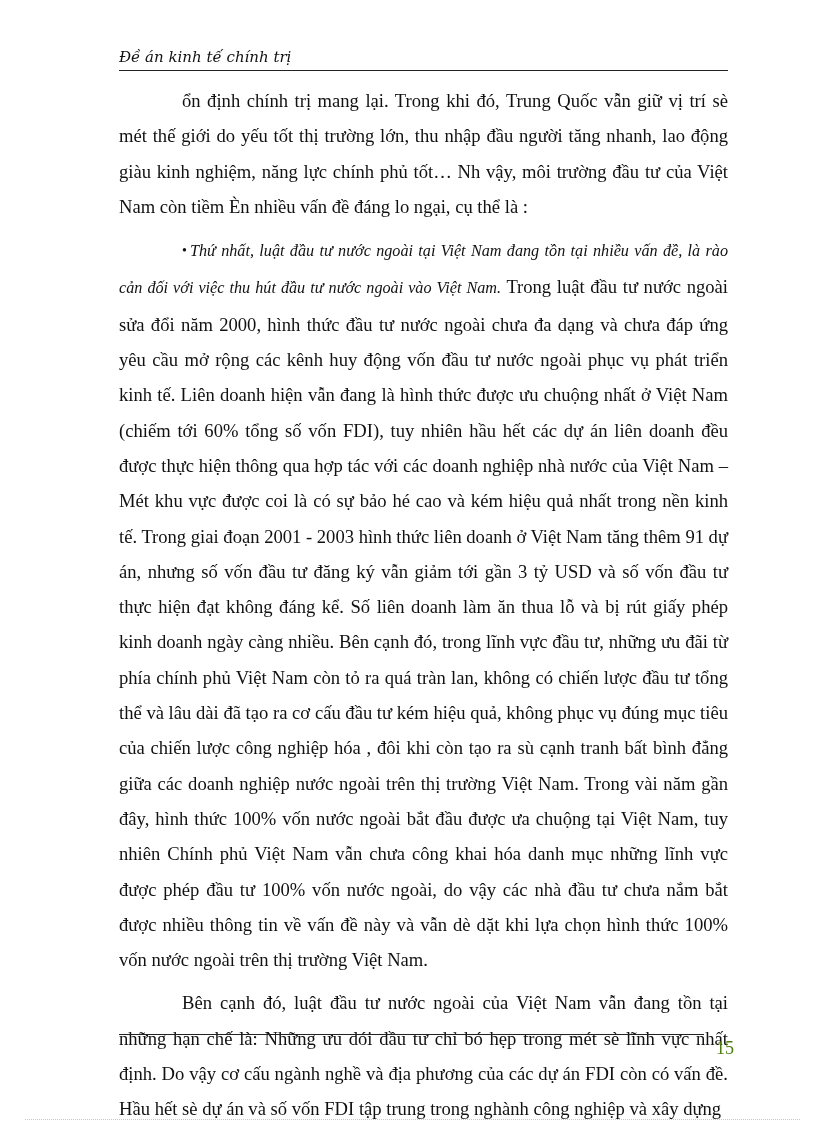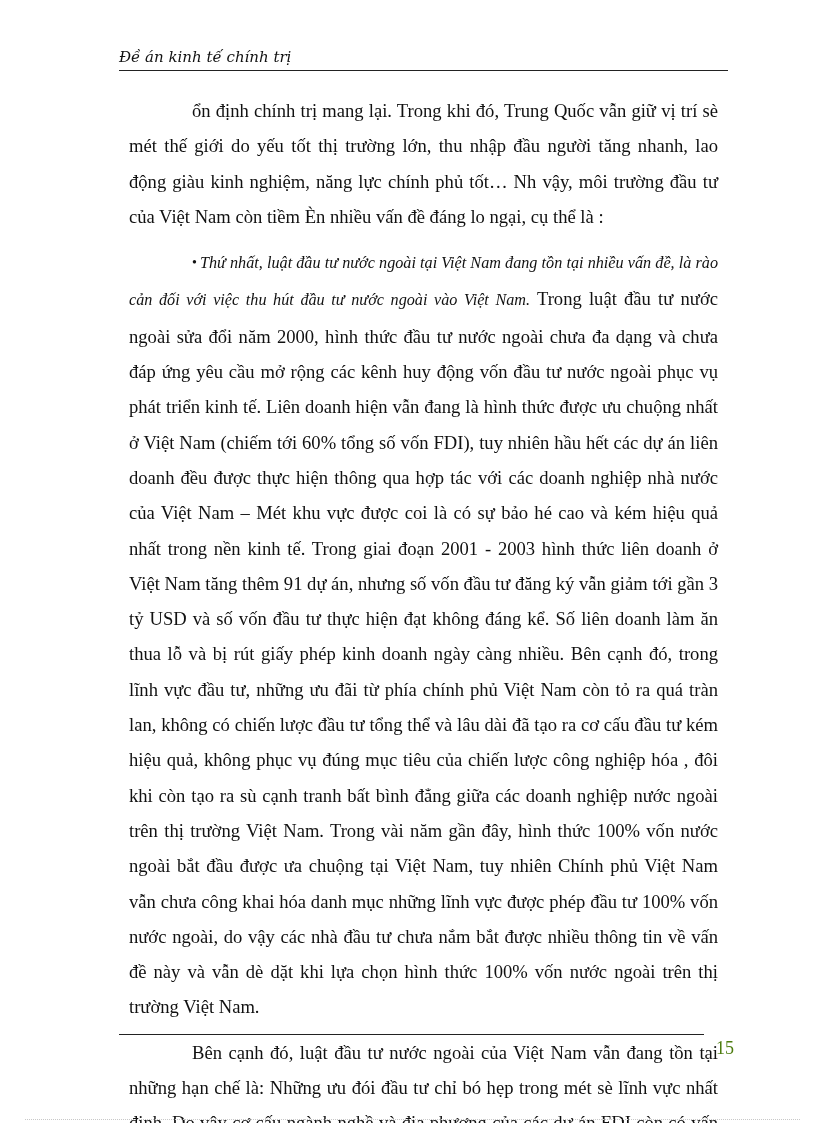--- a/index.html
+++ b/index.html
@@ -8,21 +8,21 @@
     .header {
       position: absolute; left: 119px; top: 47px; width: 609px;
       font-family: "DejaVu Serif", serif; font-style: italic; font-size: 15px;
       color: #111; border-bottom: 1.5px solid #222; padding-bottom: 3px; line-height: 20px;
     }
     .body {
       position: absolute; left: 119px; top: 83px; width: 609px;
       font-family: "Liberation Serif", serif; font-size: 18.6px; line-height: 35.3px;
       color: #111; text-align: justify;
     }
-    .body p { margin: 10px; text-indent: 63px; }
+    .body p { margin: 0; text-indent: 63px; }
     .body p + p { margin-top: 8px; }
     .body p.first { text-indent: 63px; }
     .bullet-lead { font-family: Liberation Serif, serif; font-style: italic; font-size: 16.2px; }
     .bullet-dot { font-size: 14px; vertical-align: 1px; margin-right: 3px; font-style: normal; }
     .footer-rule {
       position: absolute; left: 119px; top: 1034px; width: 585px; height: 0;
       border-top: 1.5px solid #222;
     }
     .footer {
       position: absolute; left: 119px; top: 1038px; width: 610px;

